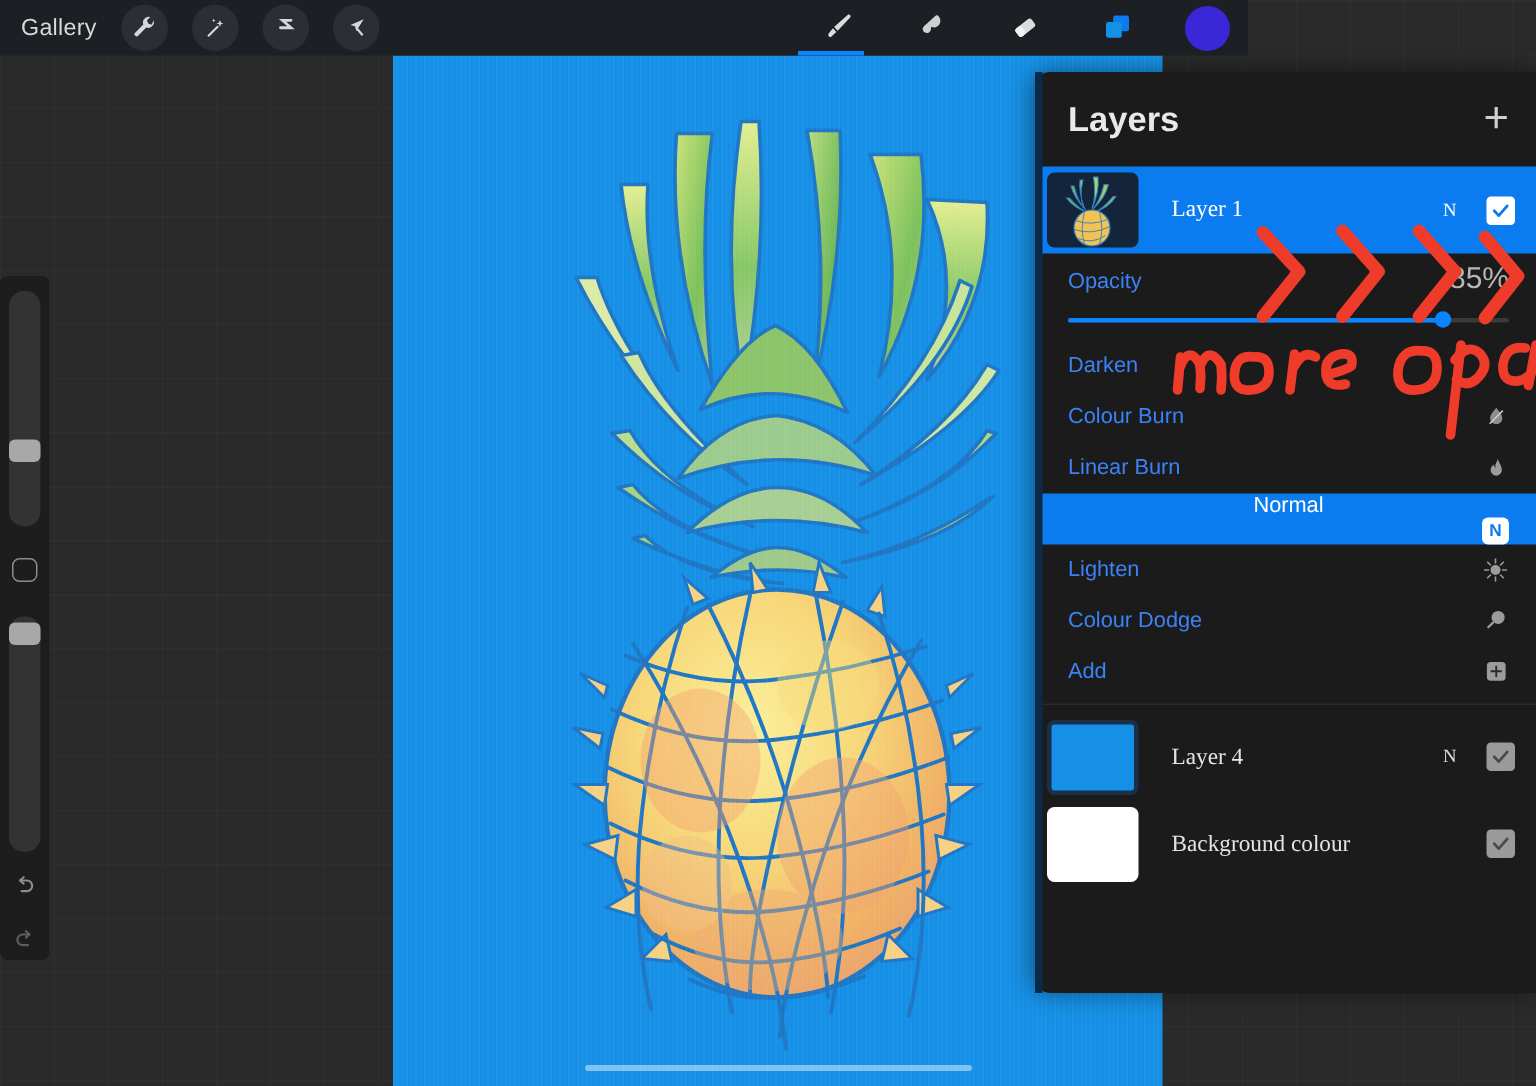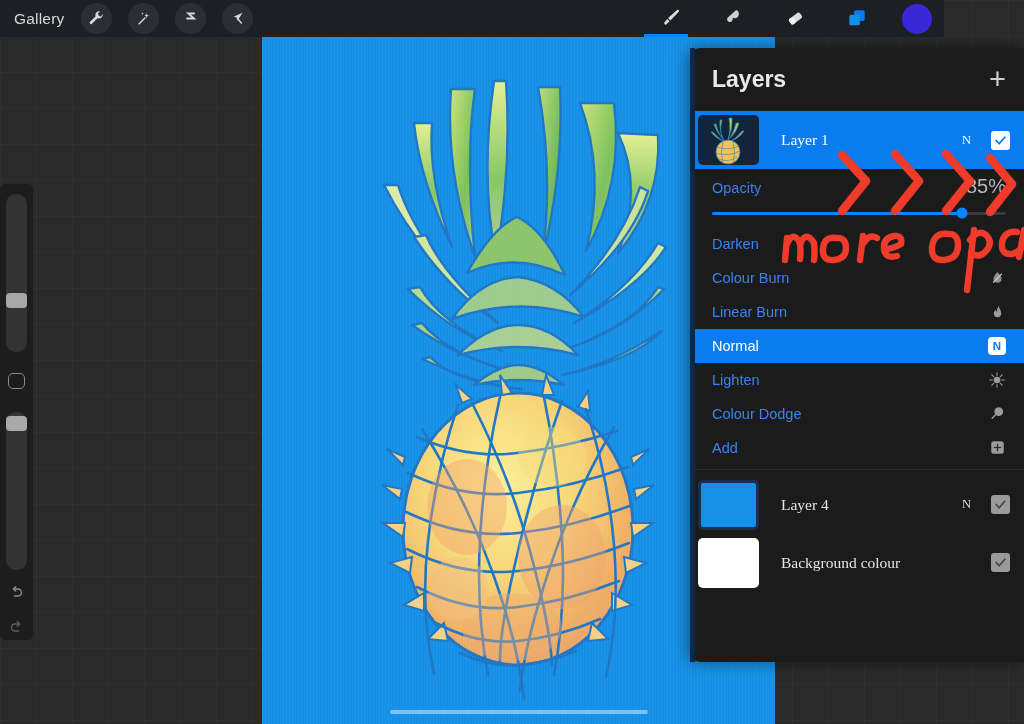--- a/index.html
+++ b/index.html
@@ -15,21 +15,21 @@
     overflow: hidden;
     background:
       repeating-linear-gradient(to right, rgba(255,255,255,.022) 0 1px, transparent 1px 36px),
       repeating-linear-gradient(to bottom, rgba(255,255,255,.022) 0 1px, transparent 1px 36px),
       #2a2a2a;
   }
 
   
   #topbar {
     position: absolute; top: 0; left: 0;
-    width: 944px; height: 37px;
+    width: 832px; height: 37px;
     background: #1c1f24;
     display: flex; align-items: center;
     z-index: 40;
   }
   #topbar .left { display: flex; align-items: center; gap: 16px; padding-left: 14px; }
   #topbar .right { margin-left: auto; display: flex; align-items: center; gap: 28px; padding-right: 12px; }
   .gallery-label {
     color: #d8d8d8; font-size: 15.5px; letter-spacing: .2px;
   }
   .tool-circle {
@@ -156,21 +156,21 @@
     position: absolute; top: 50%; transform: translate(-50%, -50%);
     left: 85%; width: 11px; height: 11px; border-radius: 50%; background: #0a84ff;
   }
 
   
   .blend-list { margin-top: 12px; }
   .blend-item {
     height: 34px; display: flex; align-items: center;
     padding: 0 18px 0 22px;
   }
-  .blend-item.selected { background: #0a7cf0; }
+  .blend-item.selected { background: #0a7cf0; flex-direction: column; }
   .blend-name { color: #3b82f6; font-size: 14.5px; }
   .blend-item.selected .blend-name { color: #ffffff; }
   .blend-icon { margin-left: auto; width: 18px; height: 18px; display:flex; align-items:center; justify-content:center; }
   .n-badge {
     width: 18px; height: 18px; border-radius: 4px; background: #fff;
     color: #0a7cf0; font-size: 11.5px; font-weight: bold;
     display: flex; align-items: center; justify-content: center;
   }
   .sep { height: 1px; background: #2b2b2b; margin: 4px 0 0 0; }
 

